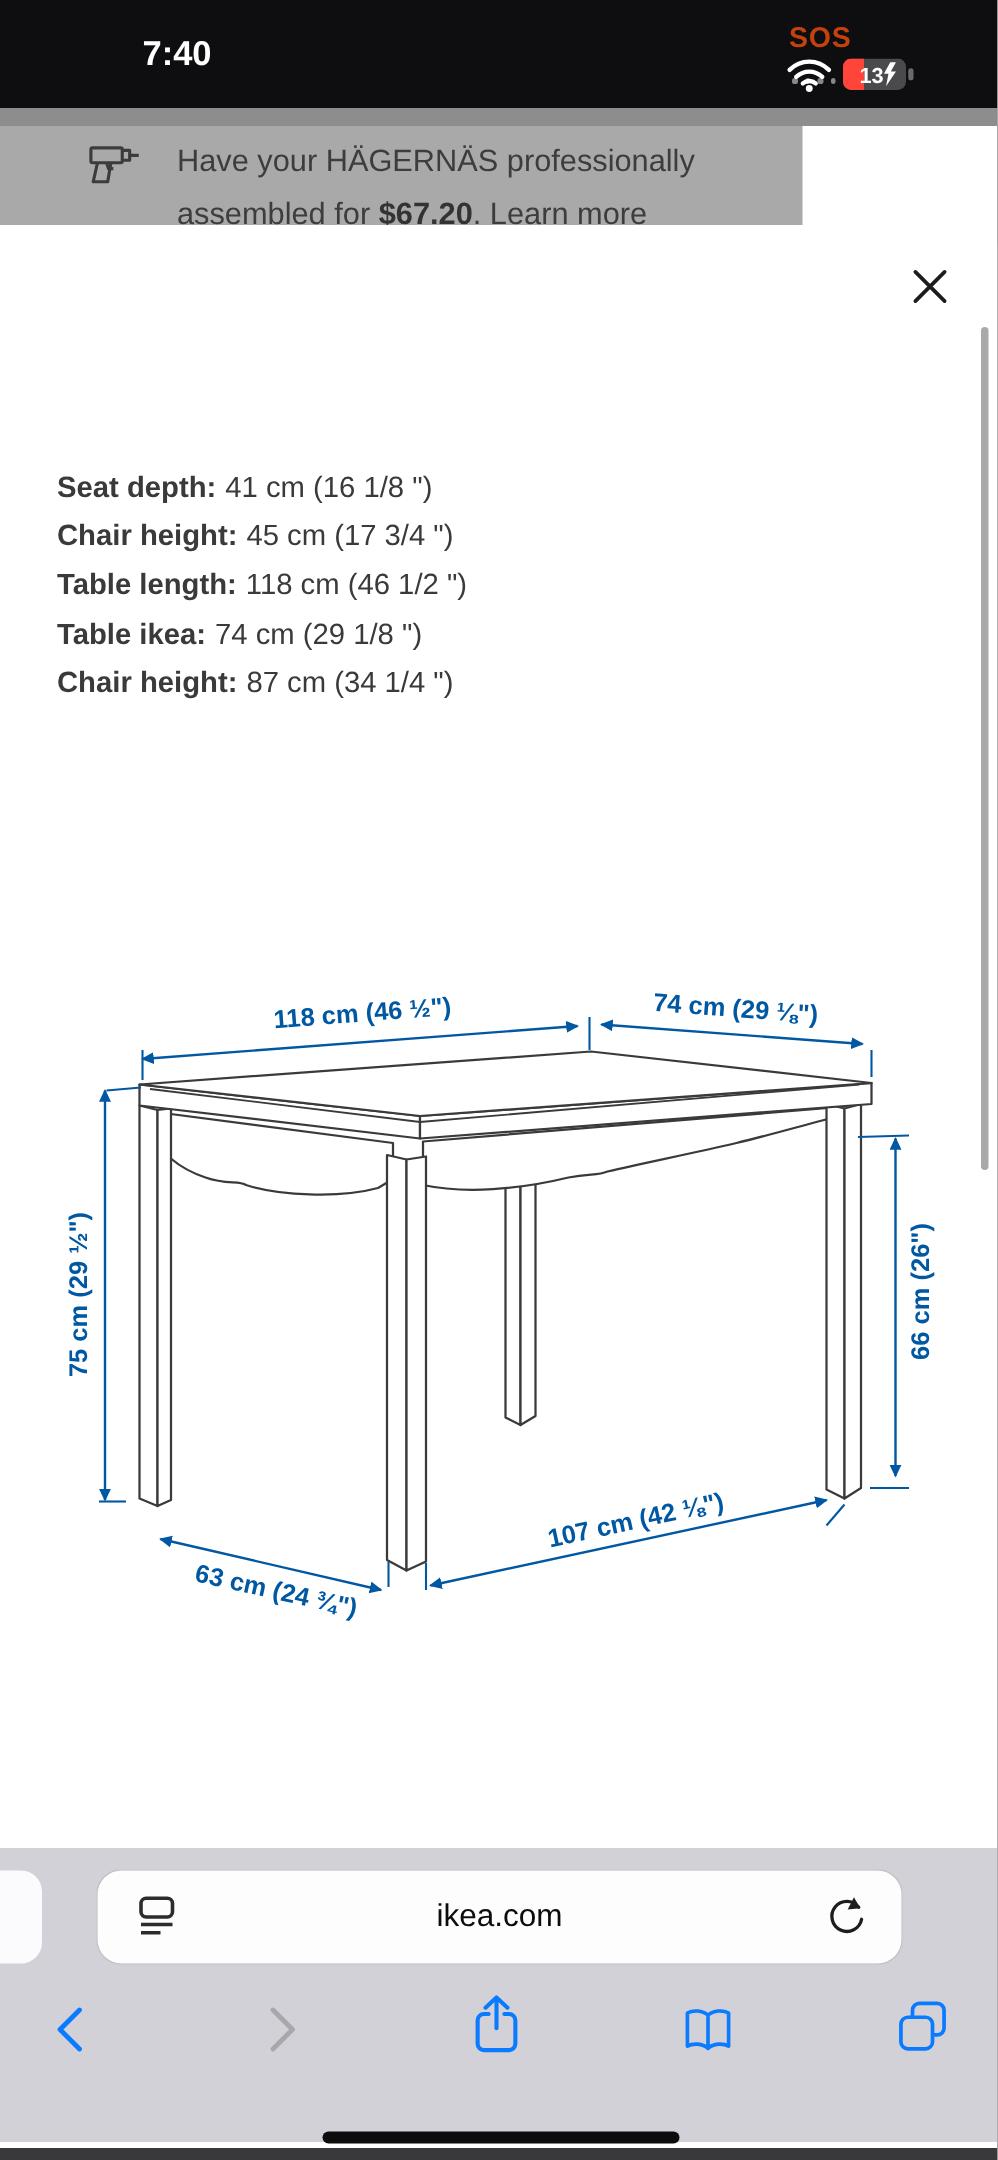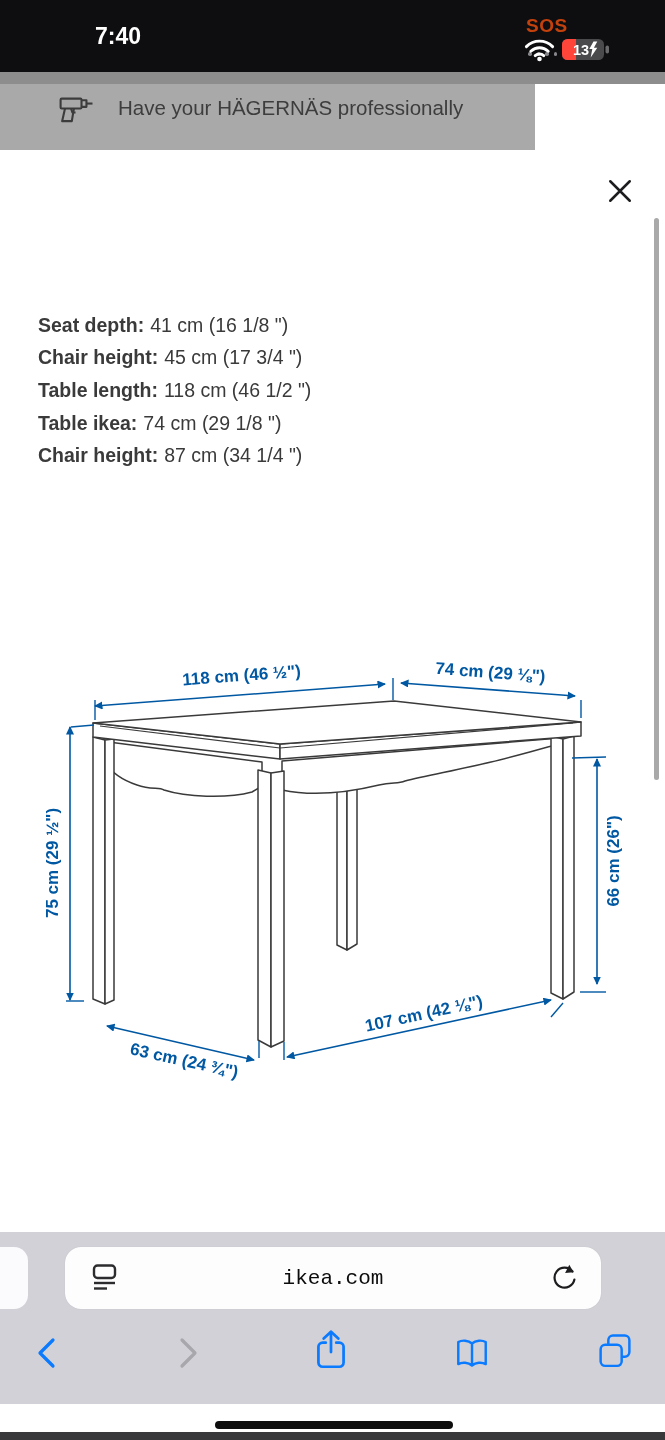--- a/index.html
+++ b/index.html
@@ -41,21 +41,21 @@
   .dim-label{font-family:"Liberation Sans","DejaVu Sans",sans-serif;font-size:17px;font-weight:bold;
              fill:#0058a3;text-anchor:middle;}
   .dim{stroke:#0058a3;stroke-width:1.6;fill:none;}
   .tick{stroke:#0058a3;stroke-width:1.4;fill:none;}
   .tbl{stroke:#3a3a3a;stroke-width:1.5;fill:#fff;stroke-linejoin:round;}
   .tbl-line{stroke:#3a3a3a;stroke-width:1.2;fill:none;}
   .scroll-ind{position:absolute;right:6px;top:218px;width:5px;height:562px;background:#a9a9a9;
               border-radius:3px;z-index:7;}
 
   
-  .browser{position:absolute;left:0;top:1232px;width:665px;height:172px;background:#d2d1d7;z-index:10;font-family:Liberation Mono, monospace;}
+  .browser{position:absolute;left:0;top:1232px;width:665px;height:196px;background:#d2d1d7;z-index:10;}
   .pill-fragment{position:absolute;left:-16px;top:15px;width:44px;height:62px;background:#fbfbfd;border-radius:14px;}
   .url-pill{position:absolute;left:65px;top:15px;width:536px;height:62px;background:#fdfdfe;border-radius:16px;
             box-shadow:0 0 1px rgba(0,0,0,.15);}
   .reader-btn{position:absolute;left:22px;top:17px;background:none;border:none;padding:0;cursor:pointer;}
   .url-text{position:absolute;left:0;right:0;top:50%;transform:translateY(-50%);text-align:center;
             font-size:21px;color:#0c0c0d;}
   .reload-btn{position:absolute;right:22px;top:16px;background:none;border:none;padding:0;cursor:pointer;}
   .tb-btn{position:absolute;background:none;border:none;padding:0;cursor:pointer;}
   .home-indicator{position:absolute;left:215px;top:189px;width:238px;height:8px;background:#0d0d0d;border-radius:4px;}
   .bottom-strip{position:absolute;left:0;top:200px;width:665px;height:8px;background:#39393b;}
@@ -98,20 +98,21 @@
     <svg class="banner-icon" width="38" height="44" viewBox="0 0 34 40">
       <g stroke="#3c3c3c" stroke-width="1.9" fill="none" stroke-linejoin="round">
         <rect x="3" y="6" width="19" height="9" rx="1"></rect>
         <path d="M22,7.5 h4.5 v6 h-4.5"></path>
         <path d="M26.5,10.5 h5.5"></path>
         <path d="M7,15 l-2.6,11.5 h8.8 l1.9,-11.5"></path>
         <path d="M12.5,15 l1.2,3.6 h2.9"></path>
       </g>
     </svg>
     <div class="banner-line1">Have your HÄGERNÄS professionally</div>
+    <div class="banner-line2"><span>assembled for </span><span class="price">$67.20</span><span>. </span><span class="learn">Learn more</span></div>
   </div>
 
   <div class="sheet"></div>
 
   <button class="close-btn">
     <svg width="26" height="26" viewBox="0 0 24 24">
       <path d="M3,3 L21,21 M21,3 L3,21" stroke="#1d1d1f" stroke-width="2.3" stroke-linecap="round" fill="none"></path>
     </svg>
   </button>
 

